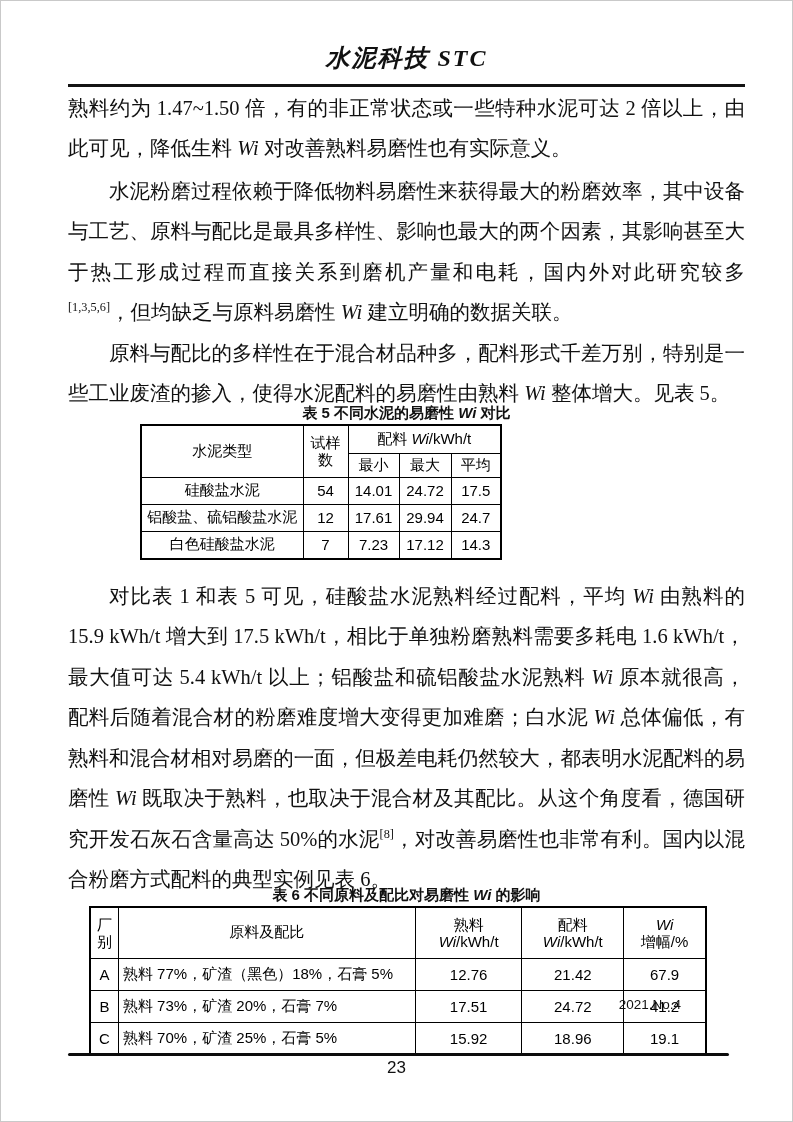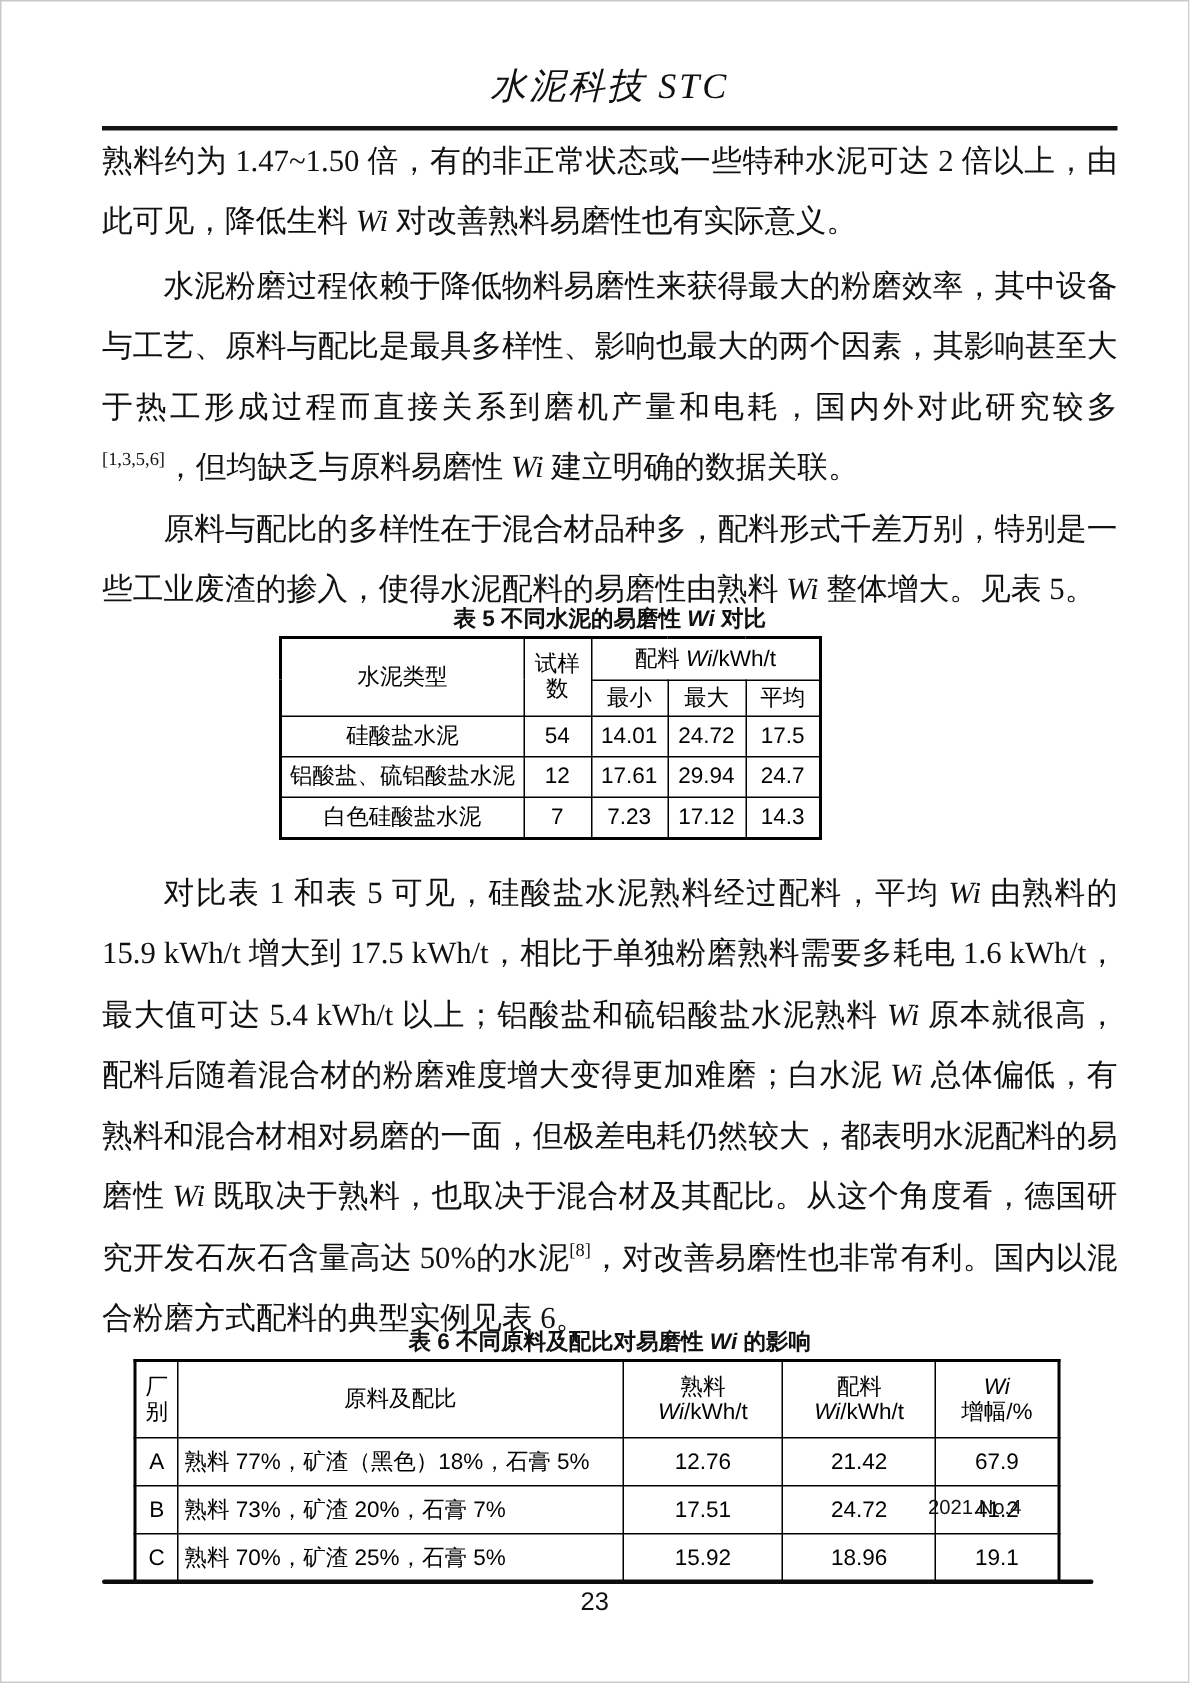--- a/index.html
+++ b/index.html
@@ -12,21 +12,21 @@
     padding:42px 47px 0 67px;
     font-family:"Liberation Serif", serif;
     color:#111111;
     overflow:hidden;
   }
   
   .masthead {
     text-align:center;
     font-family:"Liberation Serif", serif;
     font-style:italic;
-    font-weight:400;
+    font-weight:700;
     font-size:24px;
     line-height:30px;
     letter-spacing:2px;
   }
   .head-rule {
     height:2.5px; background:#141414; margin-top:11px;
   }
   
   p.body {
     margin:0;
@@ -59,21 +59,21 @@
   }
   .tbl-caption.c5 { margin-top:-12px; }
   .tbl-caption.c6 { margin-top:-16px; }
   
   table { border-collapse:collapse; border:2.5px solid #000;
           font-family:"Liberation Sans", sans-serif; font-size:15px; color:#000;
           table-layout:fixed; }
   th,td { border:1px solid #000; text-align:center; vertical-align:middle;
           padding:1px 3px; font-weight:400; }
   th.twoline { white-space:pre-line; line-height:17px; }
-  .t5 { width:360px; margin-left:118px; }
+  .t5 { width:360px; margin-left:72px; }
   .t5 tr.hdr1 th { height:25px; }
   .t5 tr.hdr2 th { height:21px;text-align:center; }
   .t5 tr.data td { height:24px; }
   .t6 { width:618px; margin-left:21px; }
   .t6 tr.hdr th { height:48px; }
   .t6 tr.data td { height:29px; }
   .t6 td.desc { text-align:left; padding-left:4px; }
   
   .footer-rule { position:absolute; left:67px; right:63px; top:1052px;
                  height:3px; background:#0c0c0c; border-radius:2px; }

